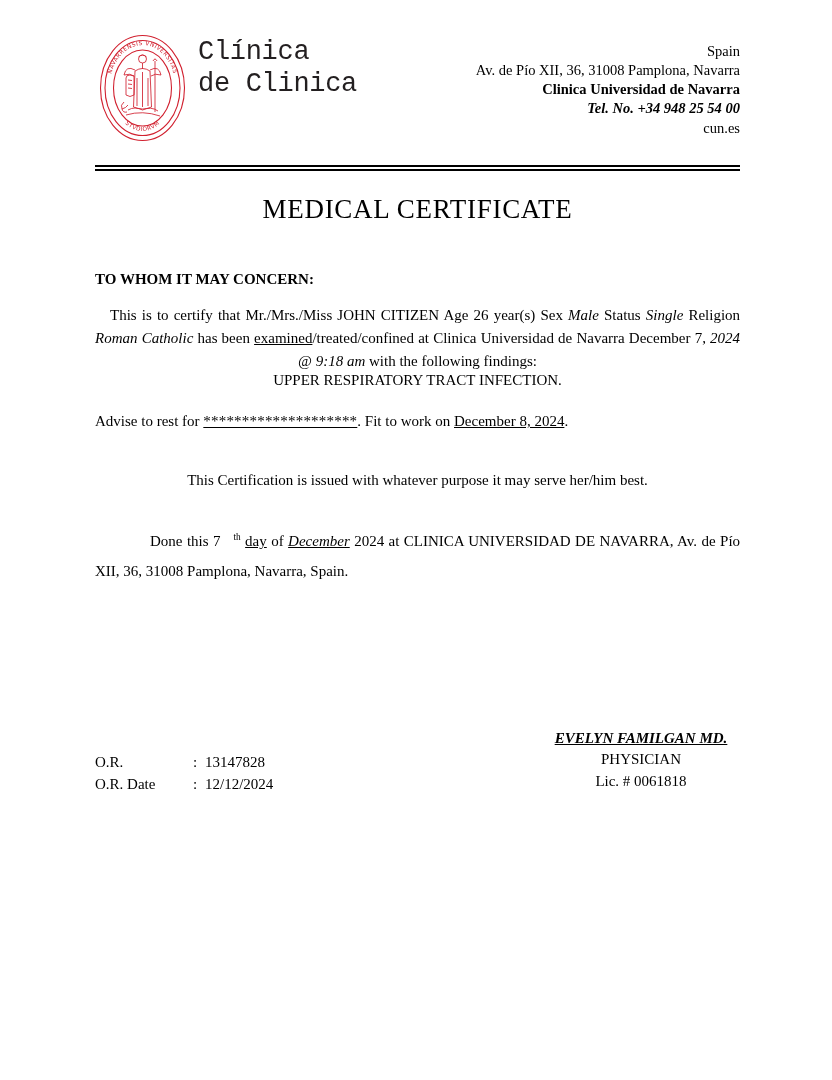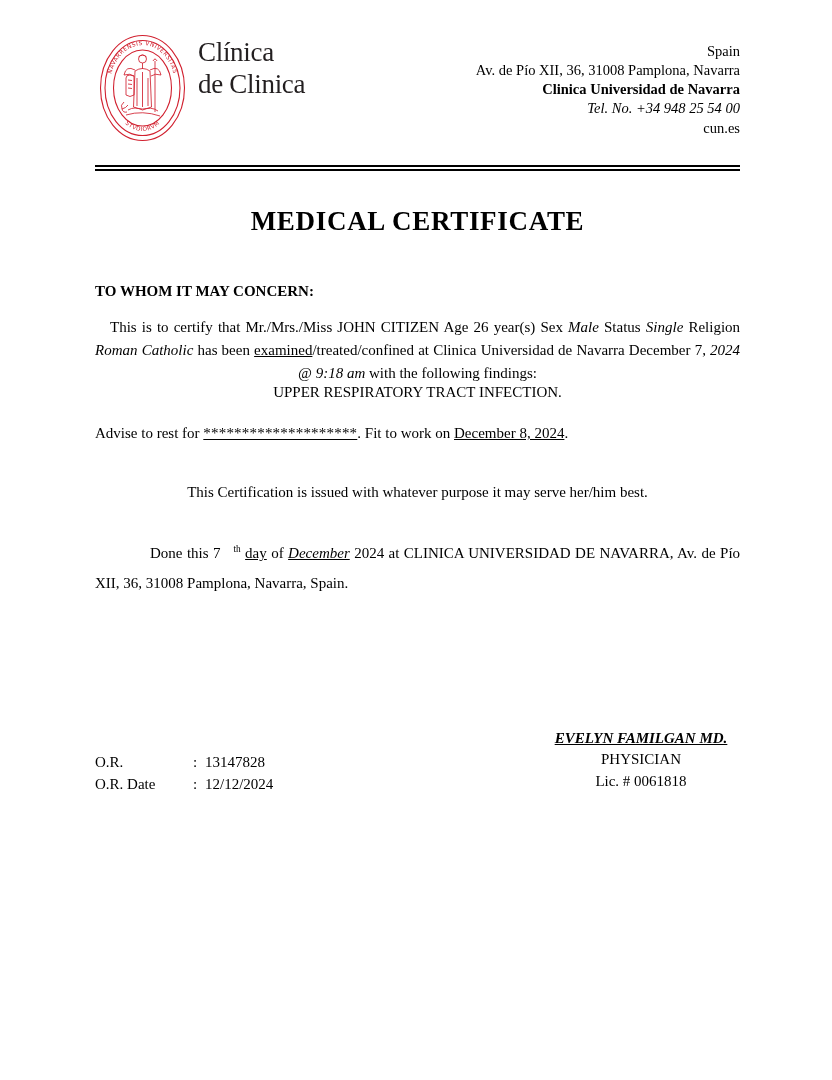--- a/index.html
+++ b/index.html
@@ -42,58 +42,58 @@
     align-items: flex-start;
   }
   .seal {
     width: 95px;
     height: 112px;
     flex: 0 0 auto;
   }
   .wordmark {
     margin-left: 8px;
     margin-top: 4px;
-    font-family: Liberation Serif, serif;
+    font-family: Liberation Mono, monospace;
     font-size: 27px;
     line-height: 1.19;
     font-weight: 400;
     color: #231f20;
     letter-spacing: -0.3px;
     white-space: nowrap;
   }
   .addr {
     position: absolute;
     right: 0;
     top: 42px;
     text-align: right;
     font-size: 14.5px;
     line-height: 1.32;
   }
   .addr .bold { font-weight: bold; }
-  .addr .bolditalic { font-weight: normal; font-style: italic; }
+  .addr .bolditalic { font-weight: bold; font-style: italic; }
 
   .double-rule {
     position: absolute;
     left: 95px;
     top: 165px;
     width: 645px;
   }
   .double-rule .r1,
   .double-rule .r2 {
     height: 2px;
     background: #000;
   }
   .double-rule .gap { height: 2px; background: #fff; }
 
   
   .doc-title {
-    margin-top: 56px;
+    margin-top: 44px;
     text-align: center;
     font-size: 27px;
-    font-weight: bold;
+    font-weight: normal;
     letter-spacing: 0.7px;
   }
 
   
   .concern {
     margin-top: 46px;
     font-size: 15px;
     font-weight: bold;
   }
   .para {

